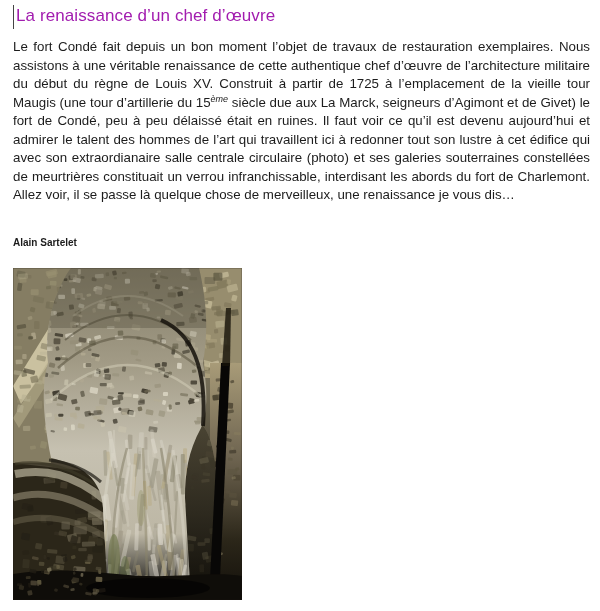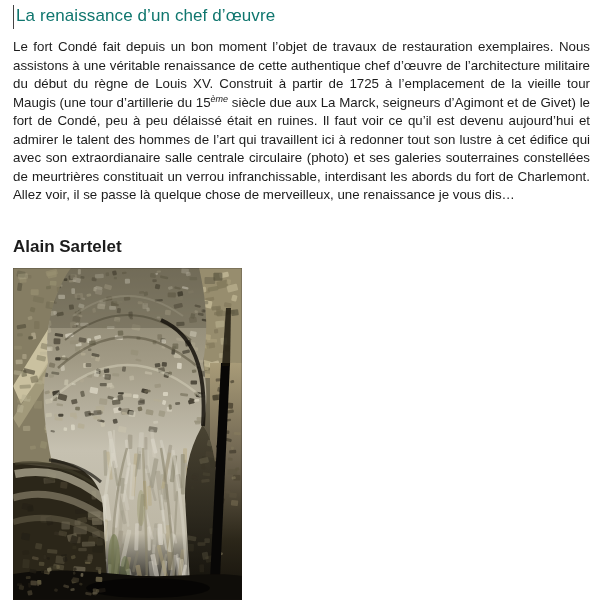--- a/index.html
+++ b/index.html
@@ -25,21 +25,21 @@
     height: 24px;
     background: #444444;
   }
   .title {
     position: absolute;
     left: 16px;
     top: 6px;
     margin: 0;
     font-size: 17px;
     font-weight: 400;
-    color: #0f766e;
+    color: #a21caf;
     letter-spacing: 0.1px;
     white-space: nowrap;
   }
   .body-text {
     position: absolute;
     left: 13px;
     top: 38px;
     width: 577px;
     margin: 0;
     font-size: 13.3px;
@@ -51,21 +51,21 @@
     font-size: 9px;
     line-height: 0;
     vertical-align: super;
     font-style: italic;
   }
   .author {
     position: absolute;
     left: 13px;
     top: 237px;
     margin: 0;
-    font-size: 17px;
+    font-size: 10px;
     font-weight: 700;
     color: #1c1c1c;
   }
   .photo {
     position: absolute;
     left: 13px;
     top: 268px;
     width: 229px;
     height: 332px;
     margin: 0;

